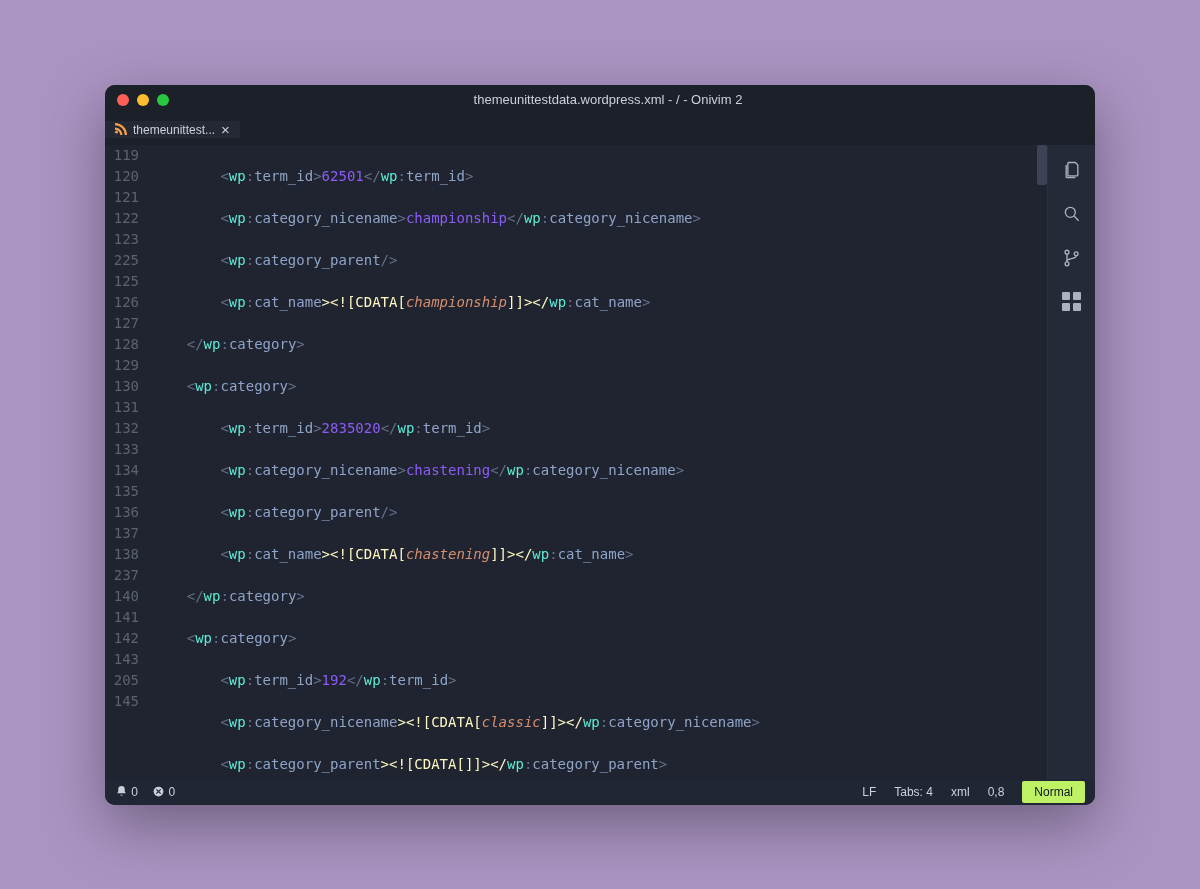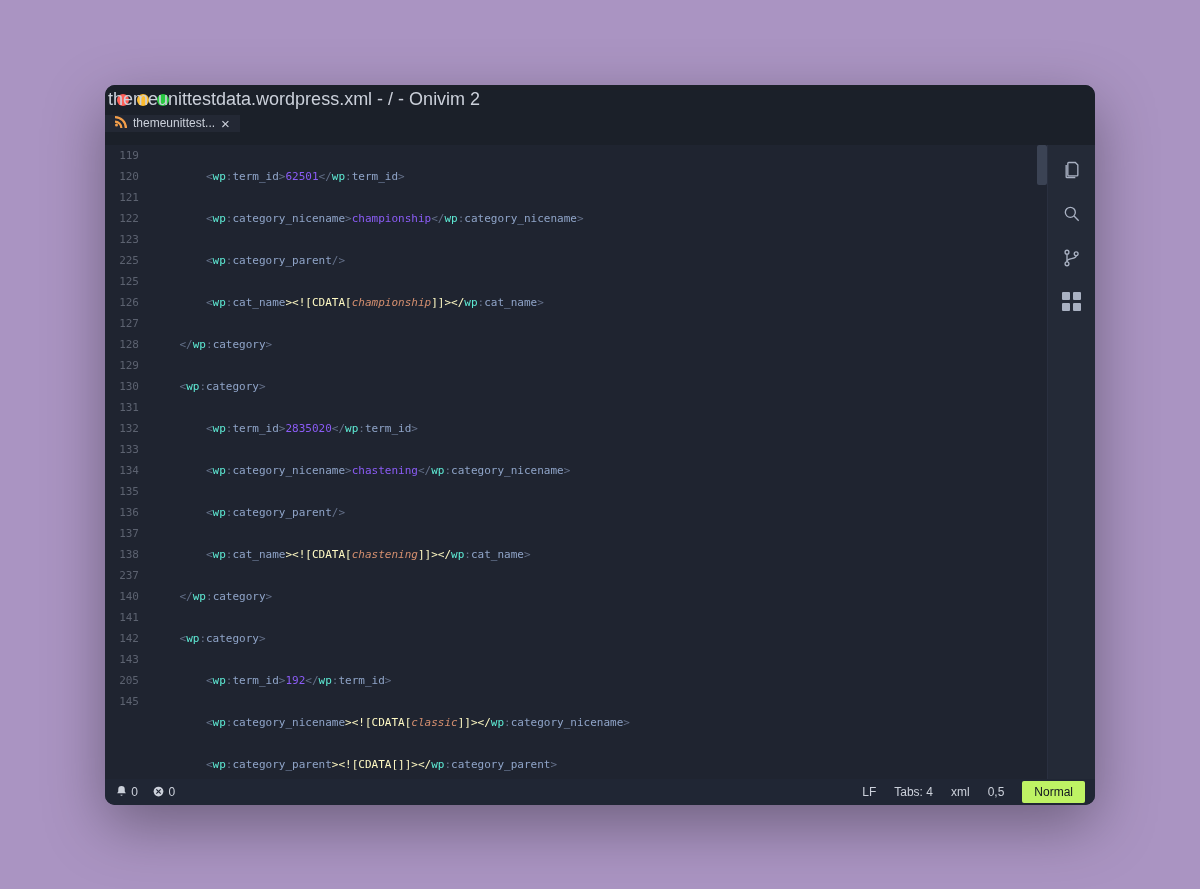--- a/index.html
+++ b/index.html
@@ -30,33 +30,33 @@
   align-items: center;
   padding: 0 12px;
   position: relative;
 }
 .traffic { display: flex; gap: 8px; }
 .dot { width: 12px; height: 12px; border-radius: 50%; }
 .dot.red { background: #ff5f57; }
 .dot.yellow { background: #febc2e; }
 .dot.green { background: #28c840; }
 .titlebar-title {
-  position: absolute; left: 3px; right: 0; text-align: left;
-  color: #cbd0da; font-size: 18px; pointer-events: none;
-}
-.tabbar { height: 30px; background: #1b2029; display: flex; align-items: flex-start; }
+  position: absolute; left: 16px; right: 0; text-align: center;
+  color: #cbd0da; font-size: 13px; pointer-events: none;
+}
+.tabbar { height: 30px; background: #1b2029; display: flex; align-items: center; }
 .tab {
   background: #232834; display: flex; align-items: center; gap: 6px;
   padding: 0 10px; color: #cbd0da; font-size: 12px; max-width: 170px;
 }
 .tab .rss { color: #f29e4a; font-size: 11px; }
 .tab .close { color: #cbd0da; font-size: 15px; cursor: pointer; }
 .body { flex: 1; display: flex; min-height: 0; }
 .editor-wrap { flex: 1; display: flex; flex-direction: column; min-width: 0; position: relative; }
-.editor { flex: 1; display: flex; min-height: 0; font-family: "SF Mono", Menlo, Consolas, monospace; font-size: 11px; line-height: 21px; overflow: hidden; }
+.editor { flex: 1; display: flex; min-height: 0; font-family: "SF Mono", Menlo, Consolas, monospace; font-size: 14px; line-height: 21px; overflow: hidden; }
 .gutter {
   width: 44px; text-align: right; padding-right: 10px;
   color: #5c6270; user-select: none; background: #1f2430;
 }
 .code { flex: 1; white-space: pre; color: #cbd0da; overflow: hidden; position: relative; padding-left: 4px; }
 .code .line { height: 21px; }
 .punct { color: #647089; }
 .ns { color: #5eead4; }
 .name { color: #8fa4c8; }
 .text { color: #8b5cf6; }
@@ -224,18 +224,18 @@
             <circle cx="12" cy="12" r="9" fill="#cbd0da"></circle>
             <path d="m8 8 8 8M16 8l-8 8" stroke="#202634" stroke-width="2.2"></path>
           </svg>
         <span>0</span>
       </span>
     </div>
     <div class="right">
       <span>LF</span>
       <span>Tabs: 4</span>
       <span>xml</span>
-      <span>0,5</span>
+      <span>0,8</span>
       <span class="badge-normal">Normal</span>
     </div>
   </div>
 
 </div>
 
 </body></html>

